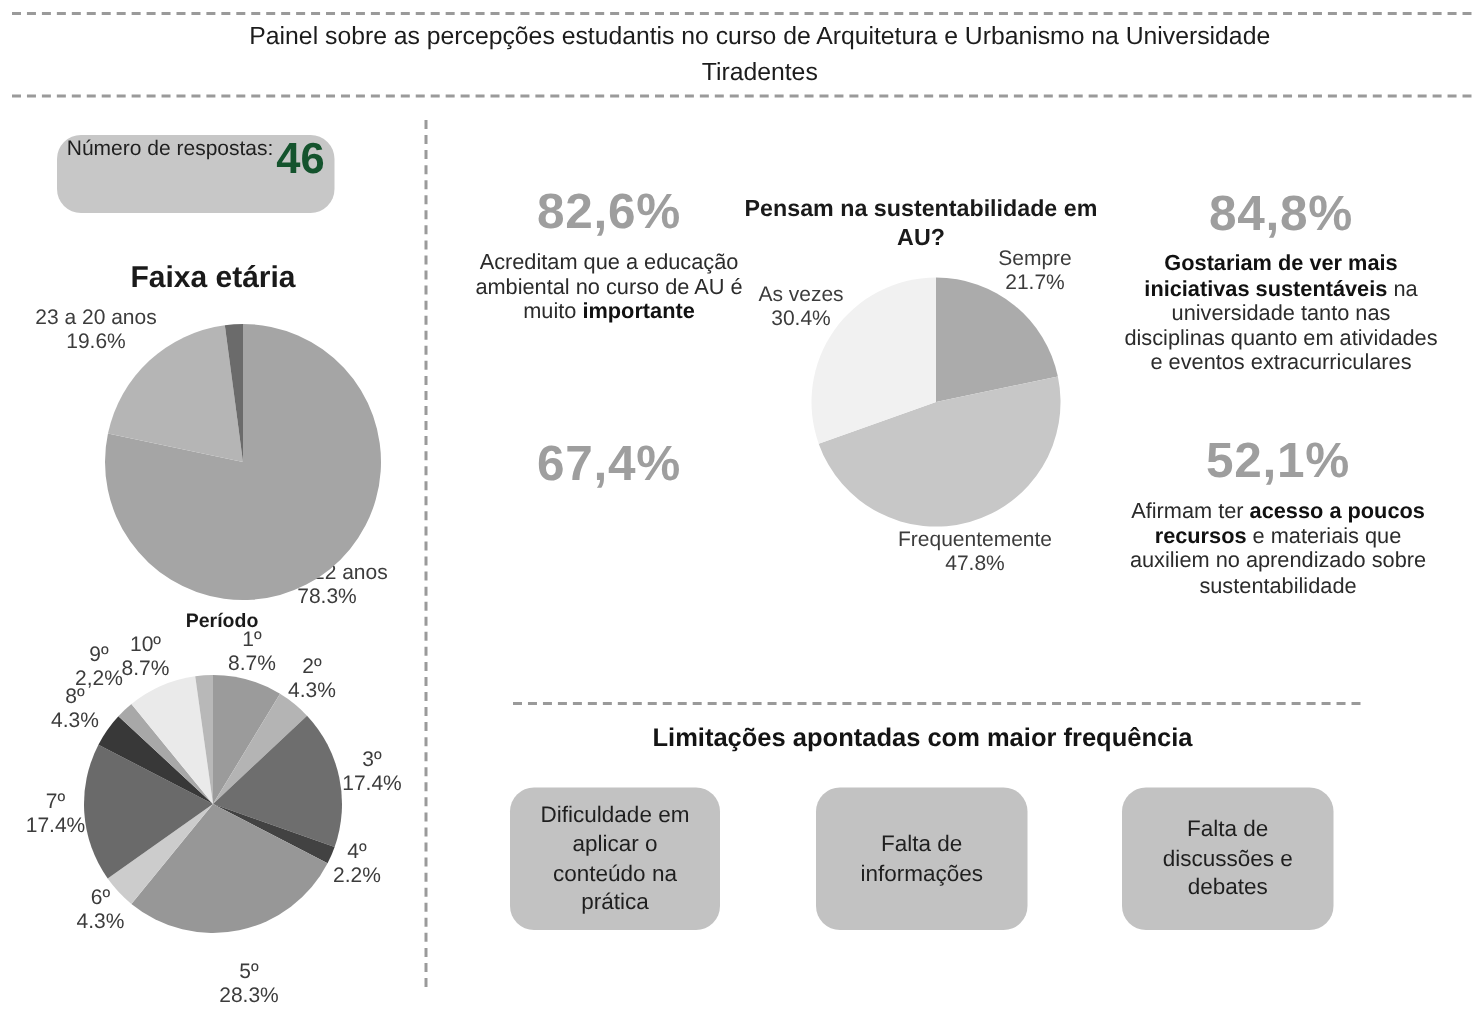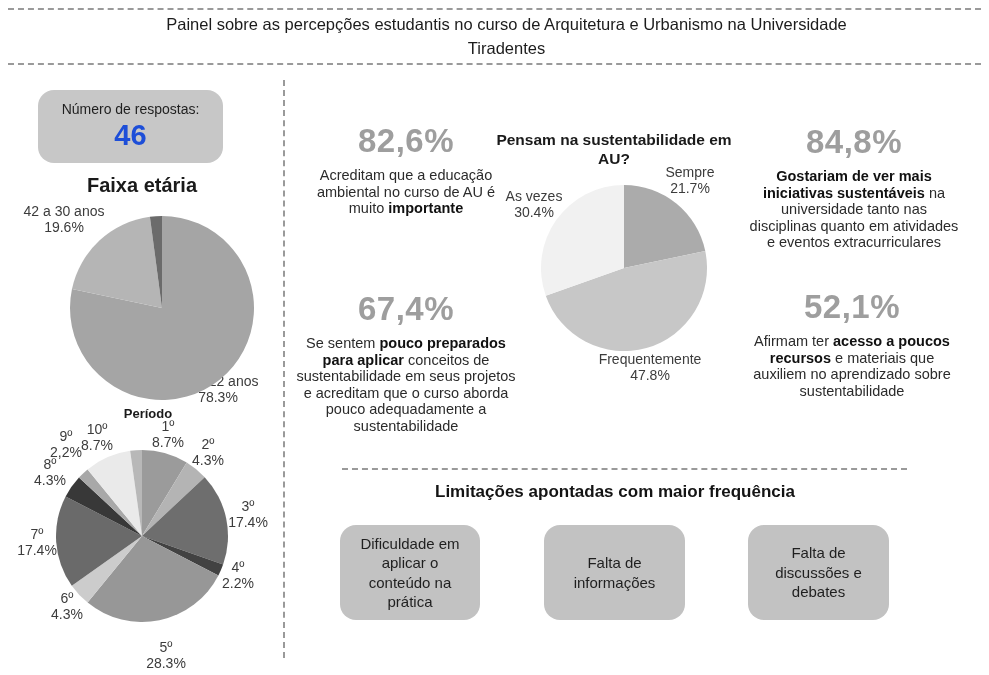--- a/index.html
+++ b/index.html
@@ -12,26 +12,26 @@
   #header-bottom-dash { left:8px; right:8px; top:63px; }
   #page-title {
     position:absolute; top:13px; left:0; right:0; text-align:center;
     font-size:16.5px; line-height:1.45; color:#1c1c1c; font-weight:normal; margin:0;padding-left:24px;
   }
   #page-title span { display:inline-block; max-width:690px; }
   #vertical-dash { position:absolute; left:283px; top:80px; height:578px; width:0; border-left:2px dashed var(--dash,#9a9a9a); }
 
   
   #responses-box {
-    position:absolute; left:38px; top:90px; width:185px; height:73px;
+    position:absolute; left:38px; top:90px; width:185px; height:52px;
     background:var(--card-bg,#c7c7c7); border-radius:16px;
-    display:flex; flex-direction:column; align-items:center; justify-content:center; gap:2px;
+    display:flex; align-items:flex-start; justify-content:center; gap:2px;
   }
   #responses-box .lbl { font-size:14px; color:#1f1f1f; }
-  #responses-box .val { font-size:29px; font-weight:bold; color:#1d4ed8; }
+  #responses-box .val { font-size:29px; font-weight:bold; color:#14532d; }
 
   
   .chart-title { position:absolute; font-weight:bold; color:#1a1a1a; text-align:center; }
   #age-chart-title { left:42px; top:174px; width:200px; font-size:20px; }
   #period-chart-title { left:48px; top:406px; width:200px; font-size:13px; }
   #sustainability-chart-title { left:489px; top:130px; width:250px; font-size:15.5px; line-height:1.25; }
 
   
   .stat { position:absolute; text-align:center;margin-top:24px; }
   .stat .num { font-size:33px; font-weight:bold; color:var(--stat-number,#9e9e9e); letter-spacing:0.5px; }
@@ -83,21 +83,20 @@
   <div id="age-chart-title" class="chart-title">Faixa etária</div>
   <div id="period-chart-title" class="chart-title">Período</div>
   <div id="sustainability-chart-title" class="chart-title">Pensam na sustentabilidade em AU?</div>
 
   <div id="stat-0" class="stat">
     <div class="num">82,6%</div>
     <div class="txt"><span>Acreditam que a educação ambiental no curso de AU é muito </span><span class="b">importante</span></div>
   </div>
   <div id="stat-1" class="stat">
     <div class="num">67,4%</div>
-    <div class="txt"><span>Se sentem </span><span class="b">pouco preparados para aplicar</span><span> conceitos de sustentabilidade em seus projetos e acreditam que o curso aborda pouco adequadamente a sustentabilidade</span></div>
   </div>
   <div id="stat-2" class="stat">
     <div class="num">84,8%</div>
     <div class="txt"><span class="b">Gostariam de ver mais iniciativas sustentáveis</span><span> na universidade tanto nas disciplinas quanto em atividades e eventos extracurriculares</span></div>
   </div>
   <div id="stat-3" class="stat">
     <div class="num">52,1%</div>
     <div class="txt"><span>Afirmam ter </span><span class="b">acesso a poucos recursos</span><span> e materiais que auxiliem no aprendizado sobre sustentabilidade</span></div>
   </div>
 
@@ -105,21 +104,21 @@
   <div id="limitations-heading">Limitações apontadas com maior frequência</div>
   <div id="limit-0" class="limit-box">Dificuldade em aplicar o conteúdo na prática</div>
   <div id="limit-1" class="limit-box">Falta de informações</div>
   <div id="limit-2" class="limit-box">Falta de discussões e debates</div>
 
 <div class="pie-label" style="left: 218px; top: 389px;">
       <div>18 a 22 anos</div>
       <div>78.3%</div>
     </div>
     <div class="pie-label" style="left: 64px; top: 219px;">
-      <div>42 a 30 anos</div>
+      <div>23 a 20 anos</div>
       <div>19.6%</div>
     </div>
     <svg width="184" height="184" viewBox="0 0 184 184" style="position: absolute; left: 70px; top: 216px; overflow: visible;">
       <path d="M 92 92 L 92.00 0.00 A 92 92 0 1 1 1.97 73.06 Z" fill="#a5a5a5"></path>
       <path d="M 92 92 L 1.97 73.06 A 92 92 0 0 1 79.90 0.80 Z" fill="#b5b5b5"></path>
       <path d="M 92 92 L 79.90 0.80 A 92 92 0 0 1 92.00 0.00 Z" fill="#6b6b6b"></path>
     </svg>
     <div class="pie-label" style="left: 168px; top: 434px;">
       <div>1º</div>
       <div>8.7%</div>

